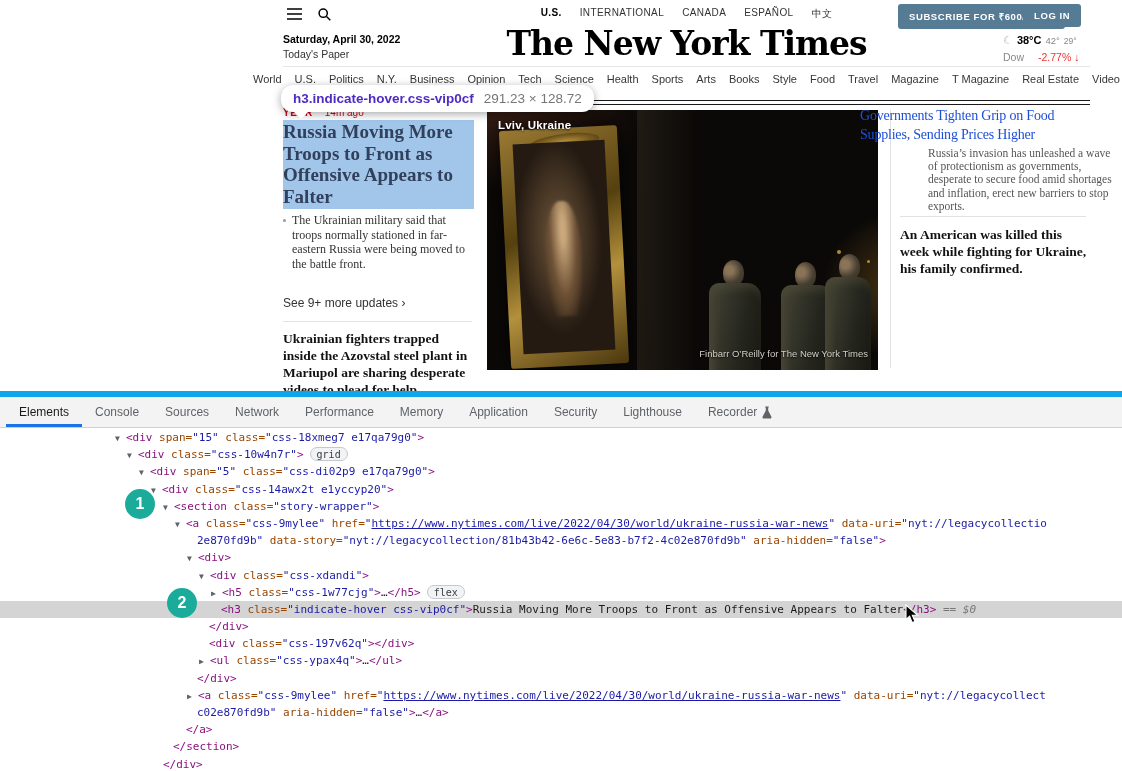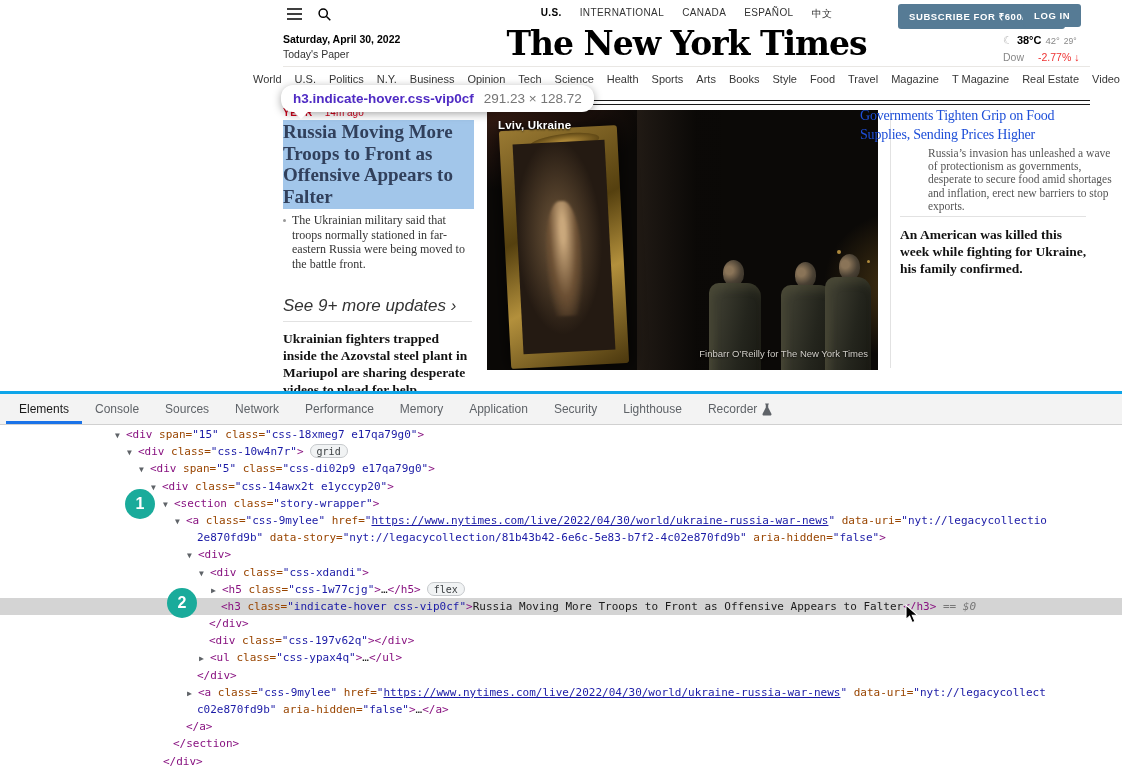--- a/index.html
+++ b/index.html
@@ -52,21 +52,21 @@
   .live-row { left:283px; top:107px; font-size:10px; color:#d0021b; display:flex; gap:12px; align-items:center; }
   .live-row .lb { font-weight:bold; letter-spacing:.5px; }
   .headline-hl { left:283px; top:120px; width:191px; height:89px; background:#a2c6ea; cursor:pointer; }
   .headline-hl h2 { font-family:"Liberation Serif", serif; font-weight:bold; font-size:19px; line-height:21.5px;
                     color:#31405c; padding-top:1px; }
   .bullets { left:283px; top:213px; width:183px; font-family:"Liberation Serif", serif;
              font-size:12px; line-height:14.6px; color:#333; }
   .bullets .bi { position:relative; padding-left:9px; margin-bottom:8px; cursor:pointer; }
   .bullets .bi::before { content:""; position:absolute; left:0; top:6px; width:3px; height:3px;
                          border-radius:50%; background:#999; }
-  .see-more { left:283px; top:296px; font-size:17px; color:#333; cursor:pointer;font-style:italic; }
+  .see-more { left:283px; top:296px; font-size:12px; color:#333; cursor:pointer; }
   .div1 { left:283px; top:321px; width:189px; height:1px; background:#e2e2e2; }
   .headline2 { left:283px; top:330px; width:186px; font-family:"Liberation Serif", serif; font-weight:bold;
                font-size:13.5px; line-height:17px; color:#121212; cursor:pointer; }
 
   
   .photo { left:487px; top:110px; width:391px; height:260px; background:#0b0907; overflow:hidden; cursor:pointer; }
   .ph-wood { position:absolute; left:0; top:0; width:160px; height:80px;
              background:radial-gradient(ellipse at 10% 0%, rgba(90,45,30,.55), transparent 70%); }
   .ph-frame { position:absolute; left:18px; top:18px; width:118px; height:238px; transform:rotate(-3deg);
               background:linear-gradient(155deg,#9a7a33,#55400f 40%,#b3903c 65%,#4a370e);
@@ -96,21 +96,21 @@
 
   .rcol-h1 { left:860px; top:106px; width:196px; font-family:"Liberation Serif", serif; font-weight:normal;
              font-size:14px; letter-spacing:-.2px; line-height:19px; color:#1d4ed8; cursor:pointer; }
   .rcol-body { left:900px; top:147px; width:184px; font-family:"Liberation Serif", serif;
                font-size:11.5px; line-height:13.2px; color:#555;margin-left:28px; }
   .div2 { left:900px; top:216px; width:186px; height:1px; background:#e2e2e2; }
   .rcol-h2 { left:900px; top:226px; width:190px; font-family:"Liberation Serif", serif; font-weight:bold;
              font-size:13.5px; line-height:17px; color:#121212; cursor:pointer; }
 
   
-  .devtools { left:0; top:391px; width:1122px; height:380px; background:#fff; border-top:3px solid #0ea5e9; }
+  .devtools { left:0; top:391px; width:1122px; height:380px; background:#fff; border-top:6px solid #0ea5e9; }
   .tabbar { position:absolute; left:0; top:0; width:1122px; height:31px; background:#f3f3f3;
             border-bottom:1px solid #d0d0d0; display:flex; align-items:stretch; padding-left:6px; }
   .tab { display:flex; align-items:center; gap:5px; padding:0 13px; font-size:12px; color:#5f6368; cursor:pointer; }
   .tab.active { color:#1a1a1a; box-shadow:inset 0 -3px 0 #1a73e8; }
   .tree { position:absolute; left:0; top:32px; width:1122px; height:348px; overflow:hidden;
           font-family:"DejaVu Sans Mono", monospace; font-size:11px; }
   .dt-row { height:17.2px; line-height:17.2px; white-space:pre; overflow:hidden; cursor:pointer; }
   .dt-row.sel { background:#d4d4d4; }
   .ar { color:#5f6368; font-size:8px; display:inline-block; width:11px; }
   .tg { color:#881280; }

